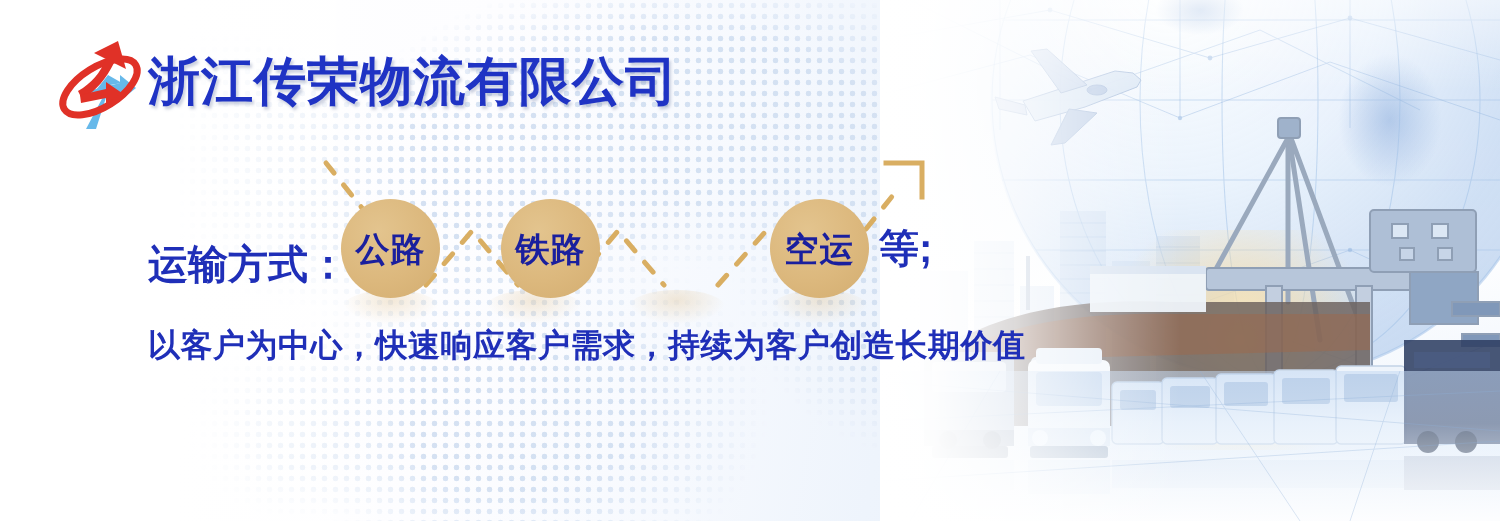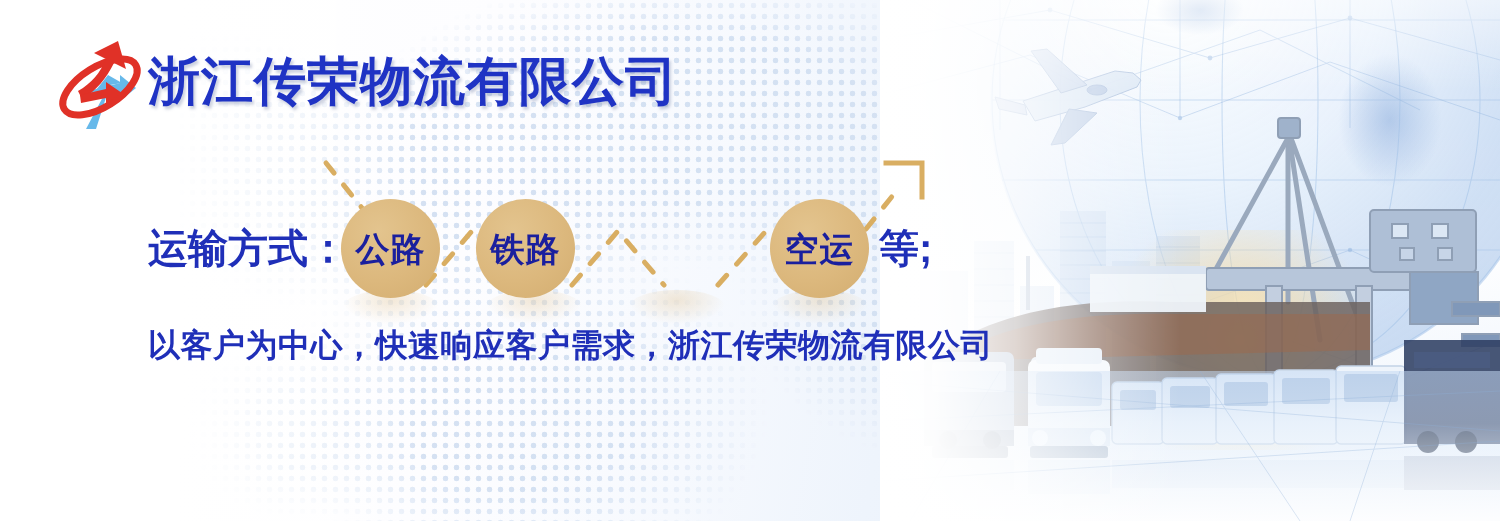--- a/index.html
+++ b/index.html
@@ -149,39 +149,39 @@
     text-shadow:2px 3px 3px rgba(120,135,170,.38);
     white-space:nowrap;
   }
 
   
   .route { position:absolute; left:300px; top:145px; width:660px; height:185px; }
   .route svg { width:100%; height:100%; display:block; }
 
   
   .modes-label {
-    position:absolute; left:148px; top:222px;
+    position:absolute; left:148px; top:238px;
     font-size:40px; line-height:52px; font-weight:bold;
     color:#1f2fb8;
     white-space:nowrap;
   }
   .circle-row { position:absolute; left:0; top:0; width:1000px; height:377px; pointer-events:none; }
   .mode-chip {
     position:absolute; top:199px;
     width:99px; height:99px; border-radius:50%;
     background:radial-gradient(circle at 38% 32%, #e3c48e 0%, #dcb87d 55%, #d3ad70 100%);
     display:flex; align-items:center; justify-content:center;
     pointer-events:auto;
   }
   .mode-chip span {
     font-size:34px; font-weight:bold; color:#1a1f9e;
     letter-spacing:1px; line-height:1;
   }
   .chip-0 { left:341px; }
-  .chip-1 { left:476px;text-align:right; }
+  .chip-1 { left:501px;text-align:right; }
   .chip-2 { left:627px; }
   .chip-3 { left:770px;align-items:center; }
 
   .chip-shadow {
     position:absolute; top:290px; width:96px; height:34px;
     border-radius:50%;
     background:radial-gradient(ellipse at 50% 30%, rgba(220,184,125,.30) 0%, rgba(220,184,125,0) 72%);
   }
   .sh-0{left:343px;} .sh-1{left:486px;} .sh-2{left:629px;} .sh-3{left:772px;}
 
@@ -432,15 +432,15 @@
     <div class="mode-chip chip-1">
       <span>铁路</span>
     </div>
     <div class="mode-chip chip-3">
       <span>空运</span>
     </div>
   </div>
 
   <div class="etc-text">等;</div>
 
-  <div class="tagline">以客户为中心，快速响应客户需求，浙江传荣物流有限公司</div>
+  <div class="tagline">以客户为中心，快速响应客户需求，持续为客户创造长期价值</div>
 
 </div>
 
 </body></html>

